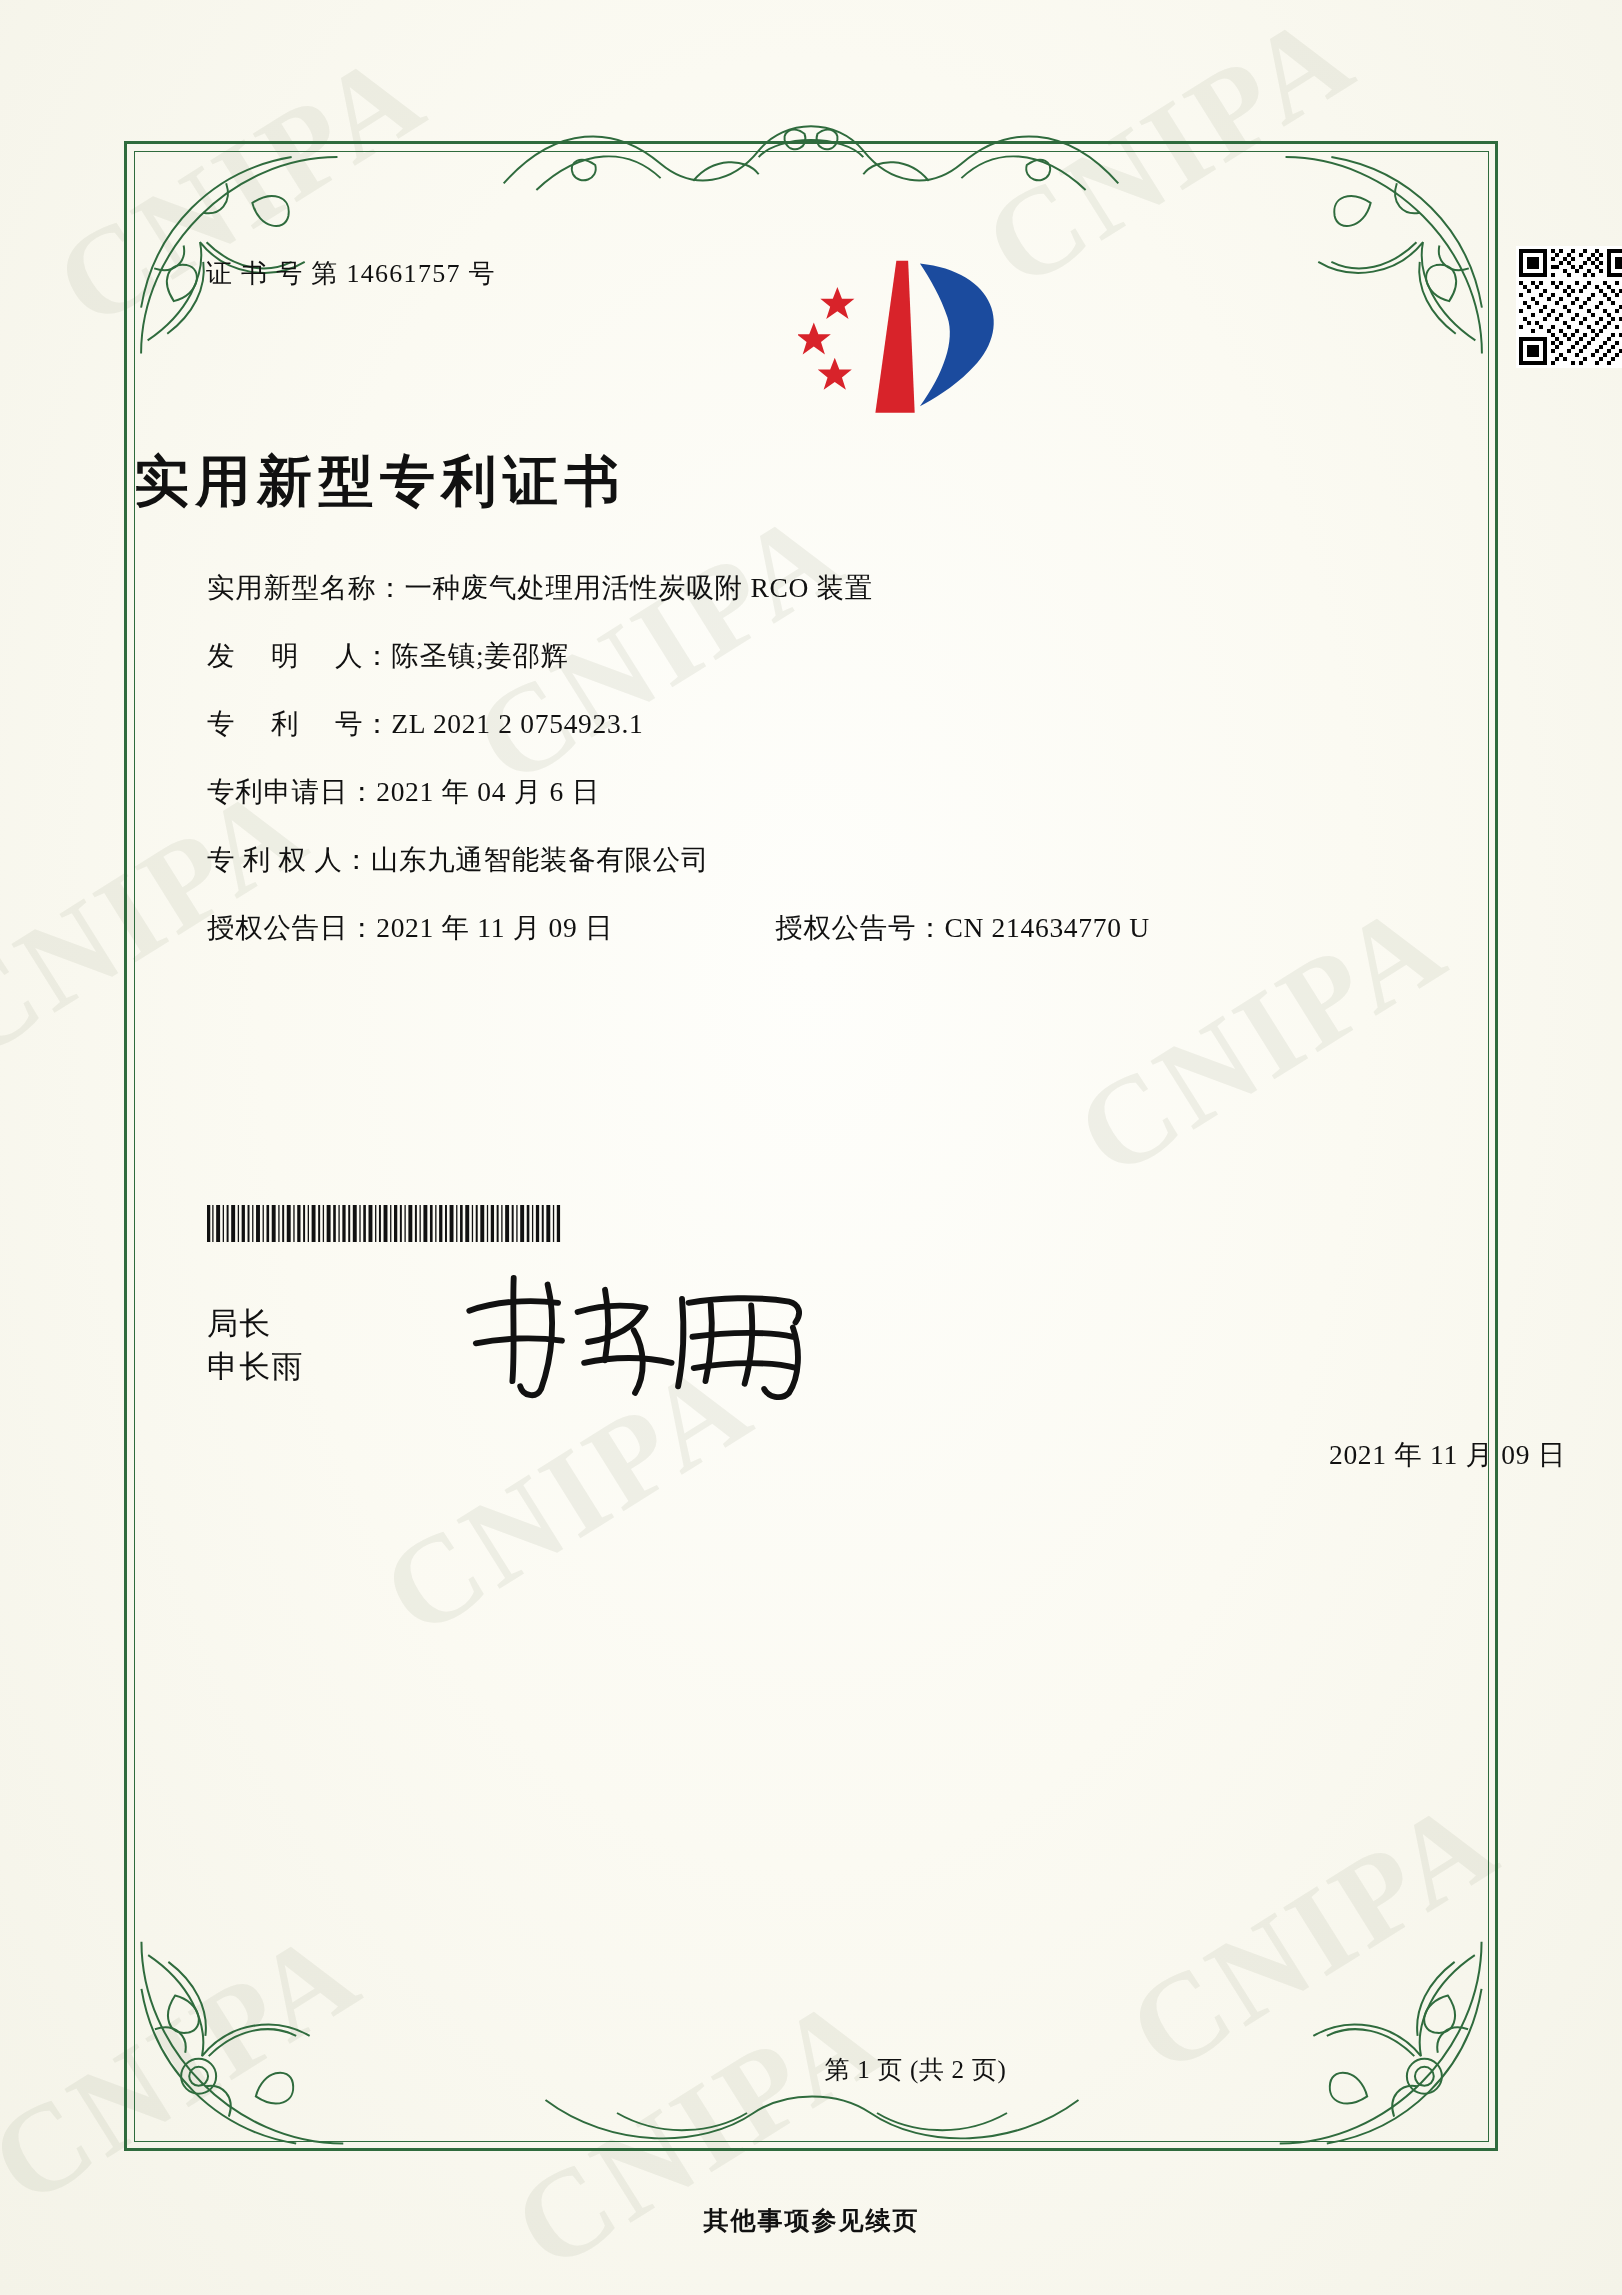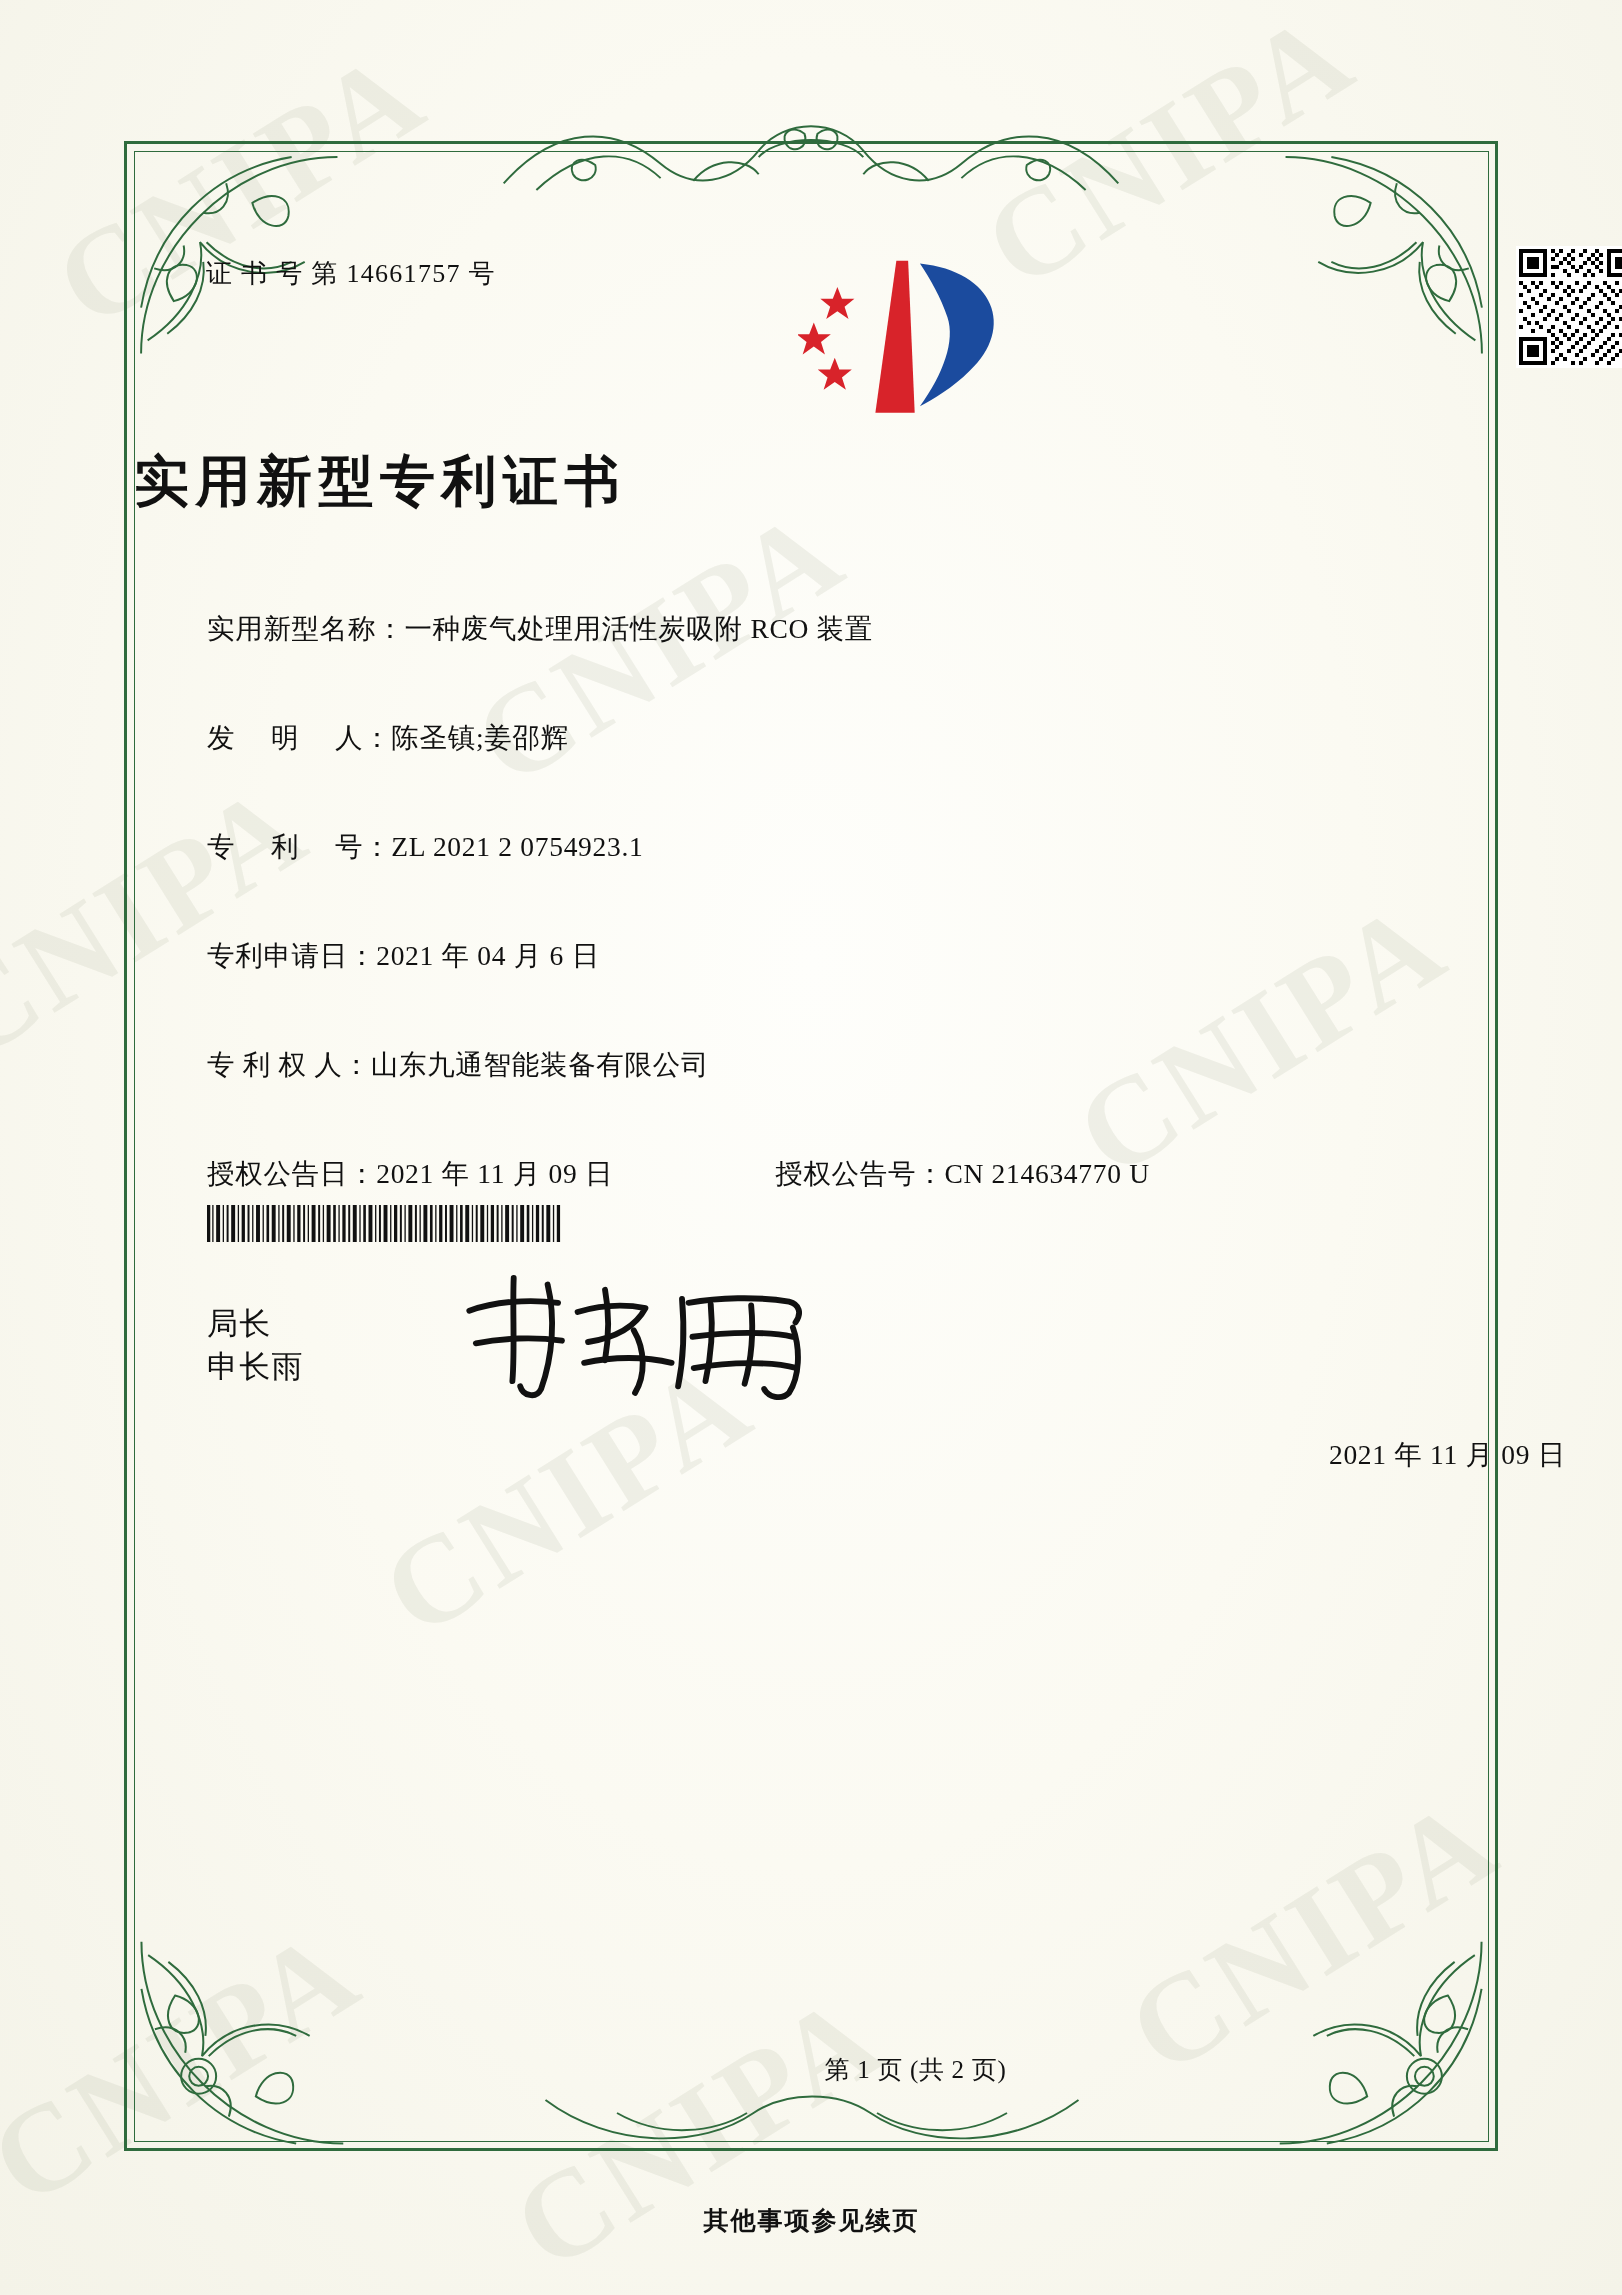--- a/index.html
+++ b/index.html
@@ -126,21 +126,20 @@
     display: flex;
     align-items: baseline;
     margin-bottom: 32px;
     font-size: 27.5px;
     color: #111;
     letter-spacing: 0.7px;
   }
   .field-label {
     white-space: pre;
     flex: 0 0 auto;
-    margin-top: 41px;
   }
   .field-value {
     flex: 1 1 auto;
     letter-spacing: 0.7px;
   }
   .field-row.dual .field-value {
     flex: 0 0 auto;
     width: 399px;
   }
   .field-row.dual .field-label2 {

